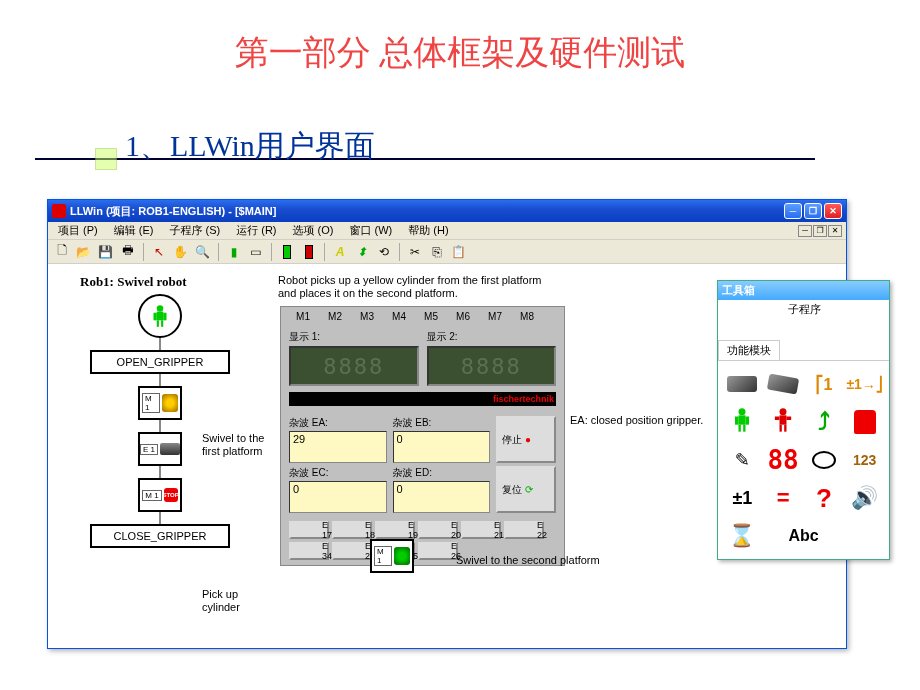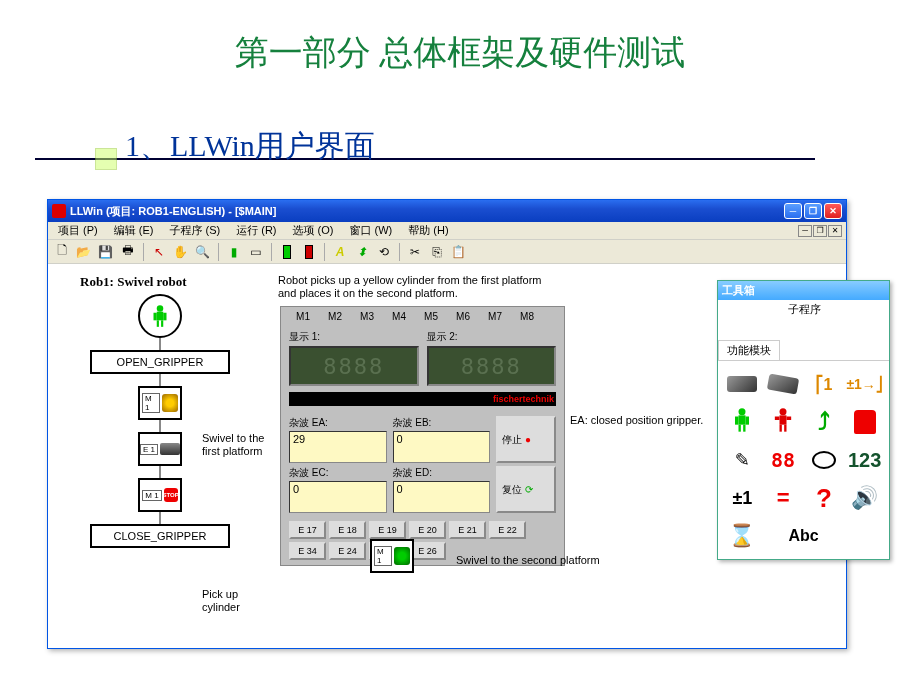--- a/index.html
+++ b/index.html
@@ -1,18 +1,18 @@
 <!DOCTYPE html>
 <html><head>
 <meta charset="utf-8">
 <style>
 * { box-sizing: border-box; margin: 0; padding: 0; }
 body { width: 920px; height: 690px; background: #fff; font-family: "SimSun", Arial, sans-serif; overflow: hidden; position: relative; }
 
-.slide-title { font-size: 34px; color: #15803d; text-align: center; padding-top: 30px; font-family: "SimSun", serif; }
+.slide-title { font-size: 34px; color: #ef4444; text-align: center; padding-top: 30px; font-family: "SimSun", serif; }
 .slide-sub { position: relative; margin-top: 50px; margin-left: 125px; }
 .slide-sub-line { position: absolute; left: -90px; top: 32px; width: 780px; height: 2px; background: #000033; }
 .slide-sub-deco { position: absolute; left: -30px; top: 22px; width: 22px; height: 22px; background: #ccff66; border: 1px solid #99cc33; opacity: 0.5; }
 .slide-sub-text { font-size: 30px; color: #003399; position: relative; z-index: 2; font-family: "SimSun", serif; }
 
 .app-window { position: absolute; left: 47px; top: 199px; width: 800px; height: 450px; background: #ece9d8; border: 1px solid #0055e5; box-shadow: 2px 2px 5px rgba(0,0,0,0.3); }
 .titlebar { height: 22px; background: linear-gradient(to bottom, #2a6ef0, #1a4ed0 40%, #0a3ec0); color: #fff; font-size: 11px; font-weight: bold; display: flex; align-items: center; padding: 0 4px; font-family: "SimSun", Arial, sans-serif; }
 .titlebar-icon { width: 14px; height: 14px; background: #d00; margin-right: 4px; border-radius: 2px; }
 .win-controls { margin-left: auto; display: flex; gap: 2px; }
 .win-btn { width: 18px; height: 16px; background: linear-gradient(to bottom, #5a9eff, #2a6ef0); border: 1px solid #fff; border-radius: 3px; display: flex; align-items: center; justify-content: center; color: #fff; font-size: 9px; font-weight: bold; cursor: pointer; }
@@ -57,42 +57,42 @@
 .panel-disp-label { font-size: 10px; color: #000; margin-bottom: 2px; }
 .seven-seg { background: #3a5030; height: 40px; border: 2px inset #888; display: flex; align-items: center; justify-content: center; }
 .seg-digits { color: #5a7050; font-family: monospace; font-size: 22px; letter-spacing: 2px; }
 .ft-logo { background: #000; color: #e00; font-size: 9px; padding: 2px; margin: 6px 8px; text-align: right; font-weight: bold; }
 .input-grid { display: grid; grid-template-columns: 1fr 1fr 60px; gap: 3px 6px; padding: 4px 8px; }
 .input-cell { }
 .input-label { font-size: 10px; margin-bottom: 1px; }
 .input-field { background: #fef9c3; border: 1px inset #888; height: 32px; padding: 1px 3px; font-size: 11px; }
 .btn-sim { border: 2px outset #ddd; background: #ddd; padding: 2px 4px; font-size: 10px; display: flex; align-items: center; gap: 3px; cursor: pointer; }
 .e-buttons { display: flex; flex-wrap: wrap; gap: 3px; padding: 4px 8px; }
-.e-btn { width: 37px; height: 18px; border: 2px outset #ddd; background: #ddd; font-size: 9px; display: flex; align-items: center; justify-content: center; cursor: pointer; }
+.e-btn { width: 37px; height: 18px; border: 2px outset #ddd; background: #ddd; font-size: 9px; display: flex; align-items: center; justify-content: center; cursor: pointer; padding-left: 36px; }
 
 .flow2 { position: absolute; left: 322px; top: 275px; }
 .flow2-note { position: absolute; left: 408px; top: 290px; font-size: 11px; line-height: 1.2; font-family: Arial, sans-serif; }
 
 .toolbox { position: absolute; right: 30px; top: 280px; width: 173px; background: #fff; border: 1px solid #4a8; box-shadow: 2px 2px 4px rgba(0,0,0,0.3); }
 .tb-title { background: linear-gradient(to bottom, #8cf, #4af); color: #fff; font-size: 11px; padding: 2px 4px; font-weight: bold; }
 .tb-tabs { display: flex; font-size: 11px; border-bottom: 1px solid #ccc; }
 .tb-tab { padding: 2px 8px; cursor: pointer; }
 .tb-tab.active { background: #fff; border: 1px solid #ccc; border-bottom: none; margin-top: 40px; }
 .tb-grid { display: grid; grid-template-columns: repeat(4, 1fr); gap: 4px; padding: 6px; }
 .tb-item { height: 34px; display: flex; align-items: center; justify-content: center; cursor: pointer; }
 .tb-icon-motor1 { width: 30px; height: 16px; background: linear-gradient(135deg, #999, #333); border-radius: 3px; }
 .tb-icon-motor2 { width: 30px; height: 16px; background: linear-gradient(135deg, #999, #333); border-radius: 3px; transform: rotate(10deg); }
 .tb-icon-cnt { color: #d80; font-size: 16px; font-weight: bold; font-family: Arial; }
 .tb-icon-arr { color: #d80; font-size: 14px; font-weight: bold; font-family: Arial; }
 .tb-icon-man-g svg, .tb-icon-man-r svg { width: 28px; height: 28px; }
 .tb-icon-loop { color: #0a0; font-size: 24px; font-weight: bold; }
 .tb-icon-hand { width: 22px; height: 24px; background: #e00; border-radius: 4px 4px 2px 2px; }
-.tb-icon-88 { color: #e00; font-family: monospace; font-size: 20px; font-weight: bold; }
+.tb-icon-88 { color: #e00; font-family: monospace; font-size: 26px; font-weight: bold; }
 .tb-icon-bub { width: 24px; height: 18px; border: 2px solid #000; border-radius: 50%; position: relative; }
-.tb-icon-123 { color: #14532d; font-size: 20px; font-weight: bold; font-family: Arial; }
+.tb-icon-123 { color: #a16207; font-size: 14px; font-weight: bold; font-family: Arial; }
 .tb-icon-pm1 { color: #000; font-size: 18px; font-weight: bold; font-family: Arial; }
 .tb-icon-eq { color: #e00; font-size: 22px; font-weight: bold; }
 .tb-icon-q { color: #e00; font-size: 26px; font-weight: bold; }
 .tb-icon-snd { color: #29d; font-size: 22px; }
 .tb-icon-hour { font-size: 22px; }
 .tb-icon-abc { font-weight: bold; font-size: 16px; font-family: Arial; }
 </style>
 </head>
 <body>
 

